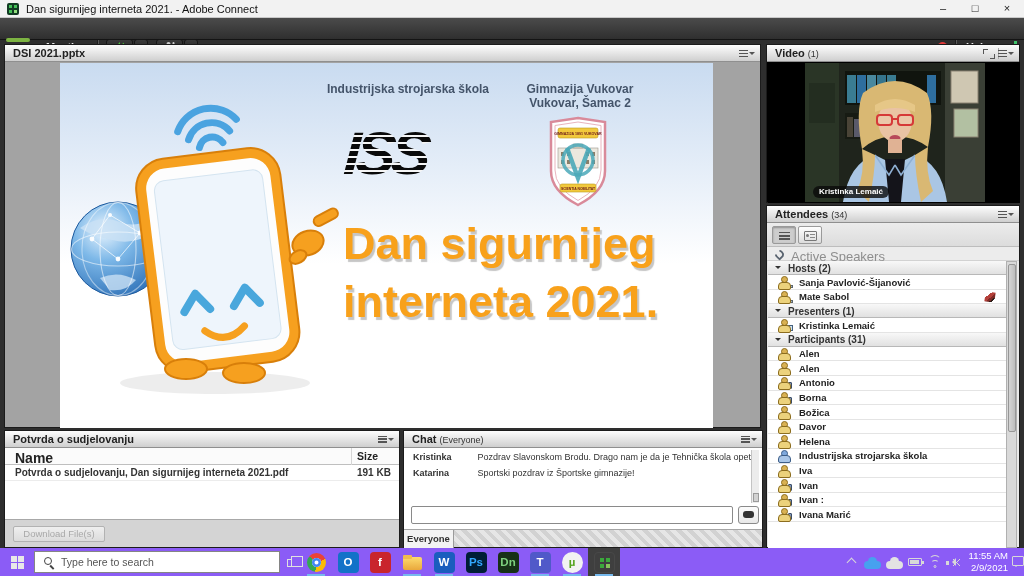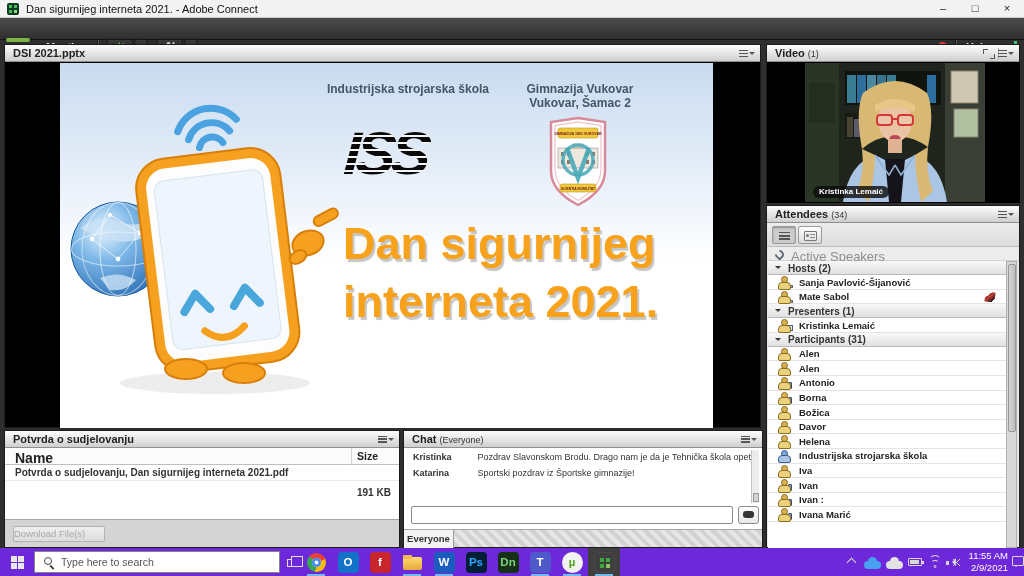--- a/index.html
+++ b/index.html
@@ -37,43 +37,43 @@
   .pod { border:1px solid #1b1b1b; background:#fff; }
   .pod-h { position:absolute; left:0; top:0; right:0; height:17px; background:linear-gradient(#fdfdfd,#cfcfcf); border-bottom:1px solid #8f8f8f; }
   .pod-t { position:absolute; left:8px; top:2px; font-size:11px; font-weight:bold; color:#222; white-space:nowrap; }
   .pod-t small { font-weight:normal; font-size:9px; color:#333; }
   .pod-menu { position:absolute; right:5px; top:4px; width:16px; height:10px; }
   .pod-menu::before { content:''; position:absolute; left:0; top:1px; width:9px; height:7px;
       background:repeating-linear-gradient(0deg,#555 0 1.5px,transparent 1.5px 3px); }
   .pod-menu::after { content:''; position:absolute; right:0; top:3px; width:0; height:0; border:3px solid transparent; border-top-color:#555; }
 
   
-  .share-pod { left:4px; top:44px; width:757px; height:384px; background:#000000; }
+  .share-pod { left:4px; top:44px; width:757px; height:384px; background:#a3a3a3; }
   .slide { left:55px; top:18px; width:653px; height:365px; background:linear-gradient(180deg,#c9dbf0 0%,#e4edf8 28%,#ffffff 55%); overflow:hidden; }
   .school { font-size:12px; line-height:14px; font-weight:bold; color:#44546a; text-align:center; }
   .school1 { left:248px; top:19px; width:200px; }
   .school2 { left:450px; top:19px; width:140px; }
   .iss { left:284px; top:60px; width:140px; height:66px; font-style:italic; font-weight:900; font-size:60px; line-height:62px; letter-spacing:-5px; color:#111; transform:skewX(-4deg); }
   @supports (-webkit-background-clip: text) {
     .iss { background:repeating-linear-gradient(180deg,#0a0a0a 0 5px,#f5f5f5 5px 7px); -webkit-background-clip:text; background-clip:text; color:transparent; }
   }
   .slide-title { left:283px; top:152px; font-size:45px; line-height:58px; font-weight:bold; color:#f8a11b; text-shadow:2px 3px 1px #c6c6c6; white-space:nowrap; }
   .slide svg.scene { left:0; top:0; }
 
   
   .files-pod { left:4px; top:430px; width:396px; height:118px; }
   .fcols { position:absolute; left:0; top:17px; right:0; height:17px; background:#fbfbfb; border-bottom:1px solid #bfbfbf; }
   .fcols .cname { position:absolute; left:10px; top:2px; font-size:14px; font-weight:bold; color:#222; }
   .fcols .csize { position:absolute; left:352px; top:2px; font-size:10.5px; font-weight:bold; color:#222; }
   .fcols .cdiv { position:absolute; left:346px; top:0; width:1px; height:17px; background:#d5d5d5; }
   .file-row { position:relative; height:16px; border-bottom:1px solid #ececec; background:#fff; }
   .file-row .fname { position:absolute; left:10px; top:2px; font-size:10px; font-weight:bold; color:#333; white-space:nowrap; }
-  .file-row .fsize { position:absolute; left:352px; top:2px; font-size:10px; font-weight:bold; color:#333;margin-top:20px; }
+  .file-row .fsize { position:absolute; left:352px; top:2px; font-size:10px; font-weight:bold; color:#333; }
   .ffoot { position:absolute; left:0; bottom:0; right:0; height:28px; background:#d4d4d4; border-top:1px solid #a8a8a8; }
-  .dl-btn { position:absolute; left:8px; top:6px; width:92px; height:16px; border:1px solid #b2b2b2; border-radius:2px; background:linear-gradient(#efefef,#dcdcdc); color:#a9a9a9; font-size:9.5px; line-height:14px; }
+  .dl-btn { position:absolute; left:8px; top:6px; width:92px; height:16px; border:1px solid #b2b2b2; border-radius:2px; background:linear-gradient(#efefef,#dcdcdc); color:#a9a9a9; font-size:9.5px; text-align:center; line-height:14px; }
 
   
   .chat-pod { left:403px; top:430px; width:360px; height:118px; }
   .chat-msgs { position:absolute; left:2px; top:19px; width:346px; height:52px; overflow:hidden; }
   .chat-row { position:relative; height:15.5px; white-space:nowrap; padding-left:7px; font-size:9px; color:#333; line-height:15.5px; }
   .chat-row .cn { display:inline-block; width:62px; font-weight:bold; }
   .chat-scroll { position:absolute; right:3px; top:19px; width:8px; height:53px; background:#ececec; border-left:1px solid #c4c4c4; }
   .chat-scroll .thumb { position:absolute; left:0.5px; bottom:1px; width:6px; height:9px; background:#d2d2d2; border:1px solid #9a9a9a; }
   .chat-input { position:absolute; left:7px; top:75px; width:322px; height:18px; border:1px solid #8a8a8a; border-radius:2px; font-size:10px; padding:0 4px; color:#222; background:#fff; }
   .send-btn { position:absolute; left:334px; top:75px; width:21px; height:18px; border:1px solid #8a8a8a; border-radius:3px; background:linear-gradient(#fcfcfc,#e8e8e8); }
@@ -123,21 +123,21 @@
   .i-mobile .att-icon .dev { display:block; right:-1px; bottom:0; width:4.5px; height:7px; background:#7c96c2; border:0.5px solid #3c4d66; border-radius:1px; }
   .i-presenter .att-icon .dev { display:block; right:-2px; bottom:0; width:8px; height:6px; background:#cfe3f5; border:1px solid #44607c; }
   .i-host .att-icon .dev { display:block; right:-2px; bottom:0; width:8px; height:3px; background:#aab4bd; border:0.5px solid #5c666e; }
   .pencil { display:none; }
   .has-pencil .pencil { display:block; position:absolute; right:11px; top:2px; width:10px; height:10px; transform:rotate(8deg);
       background:linear-gradient(135deg,transparent 32%,#b4403a 32% 55%,#7e2a26 55% 72%,#2e1d18 72% 82%,transparent 82%); }
   .att-scroll { position:absolute; right:2px; top:55px; width:11px; height:287px; background:#d9d9d9; border:1px solid #b0b0b0; }
   .att-scroll .thumb { position:absolute; left:0.5px; top:2px; width:8px; height:168px; background:linear-gradient(90deg,#d5d5d5,#bdbdbd); border:1px solid #979797; border-radius:2px; }
 
   
-  .taskbar { left:0; top:548px; width:1024px; height:28px; background:#6d28d9; }
+  .taskbar { left:0; top:548px; width:1024px; height:28px; background:#8b5cf6; }
   .start { left:0; top:0; width:34px; height:28px; }
   .start .flag { position:absolute; left:11px; top:8px; width:5.5px; height:5.5px; background:#e8e8e8; box-shadow:7px 0 #e8e8e8, 0 7px #e8e8e8, 7px 7px #e8e8e8; }
   .tb-search { left:34px; top:3px; width:246px; height:22px; background:#fff; border:1px solid #858585; }
   .tb-search .mag { position:absolute; left:9px; top:5px; width:8px; height:8px; border:1.5px solid #444; border-radius:50%; }
   .tb-search .mag::after { content:''; position:absolute; left:6px; top:7px; width:1.5px; height:5px; background:#444; transform:rotate(-45deg); }
   .tb-search input { position:absolute; left:26px; top:1px; width:210px; height:18px; border:none; outline:none; font-size:10.5px; color:#333; font-family:"Liberation Sans",sans-serif; }
   .tb-search input::placeholder { color:#555; }
   .taskview { left:284px; top:0; width:26px; height:28px; }
   .taskview i { position:absolute; left:7px; top:8px; width:12px; height:11px; border:1px solid #e0e0e0; }
   .taskview i::before { content:''; position:absolute; left:-5px; top:2px; width:3px; height:6px; border:1px solid #e0e0e0; }

